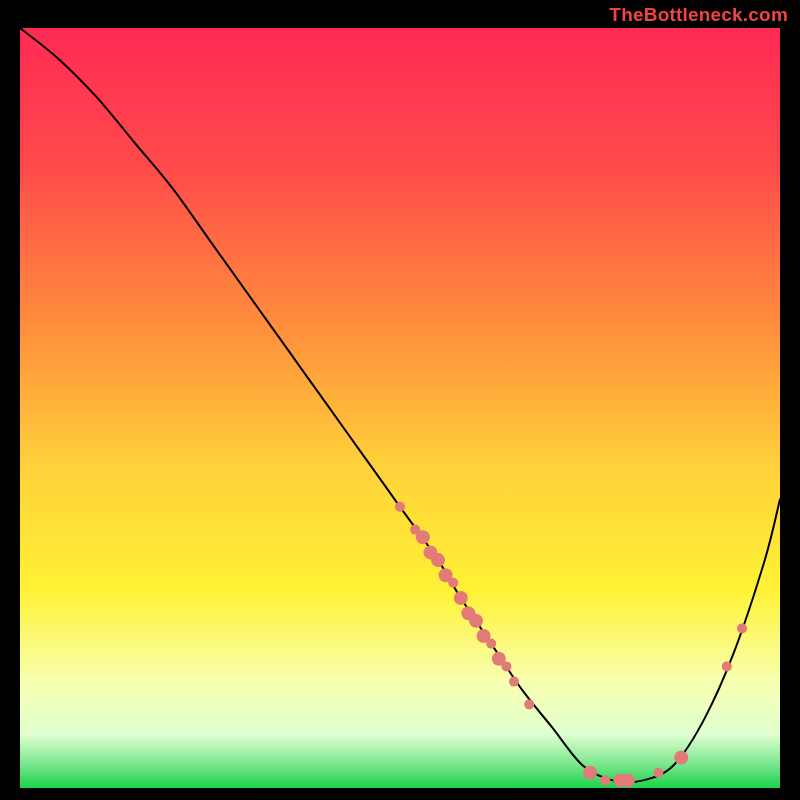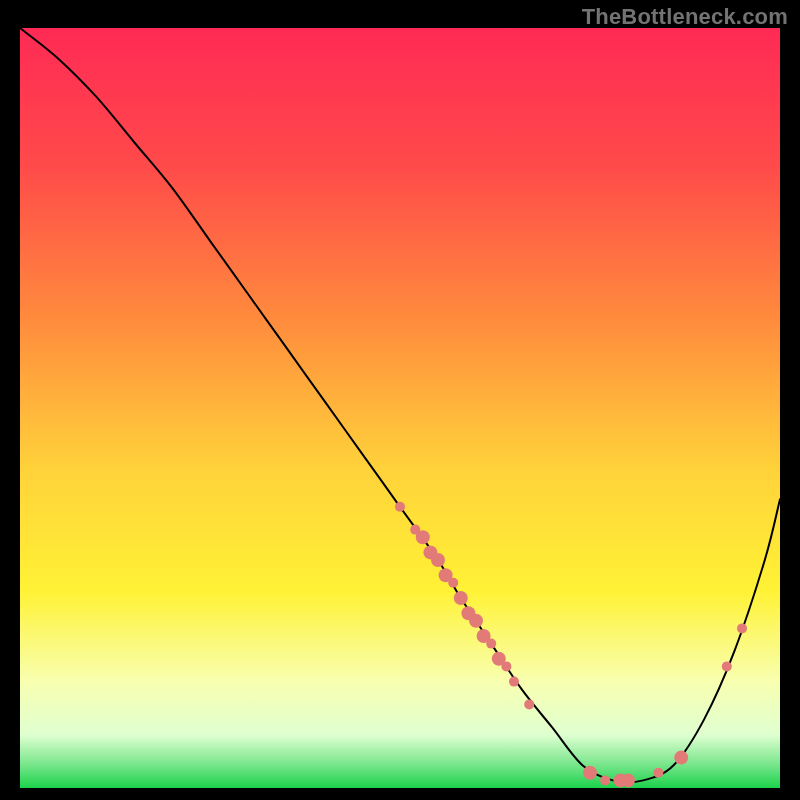--- a/index.html
+++ b/index.html
@@ -14,22 +14,22 @@
   .stage {
     position: relative;
     width: 800px;
     height: 800px;
     background: #000;
   }
   .attribution {
     position: absolute;
     top: 4px;
     right: 12px;
-    color: #737373;
-    font-size: 22px;
+    color: #ef4444;
+    font-size: 19px;
     font-weight: 600;
     letter-spacing: 0.2px;
     z-index: 50;
   }
   .plot-area {
     position: absolute;
     left: 20px;
     top: 28px;
     width: 760px;
     height: 760px;

